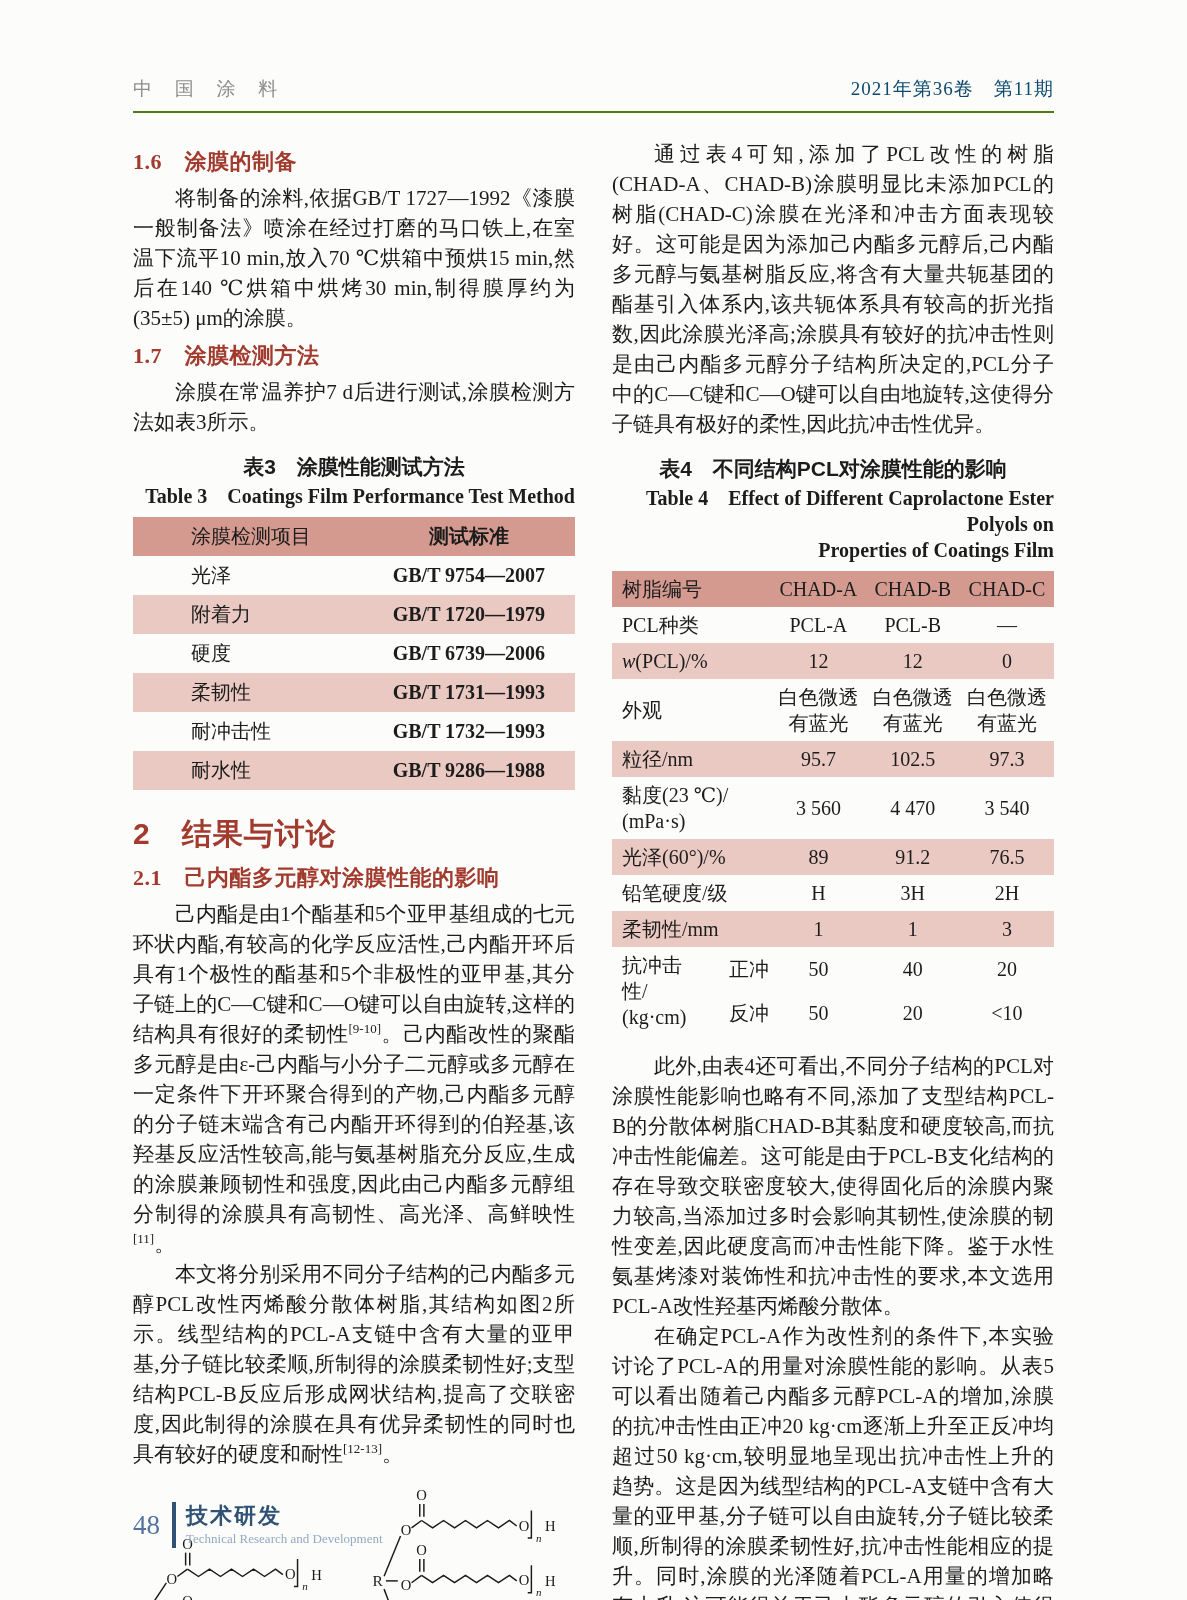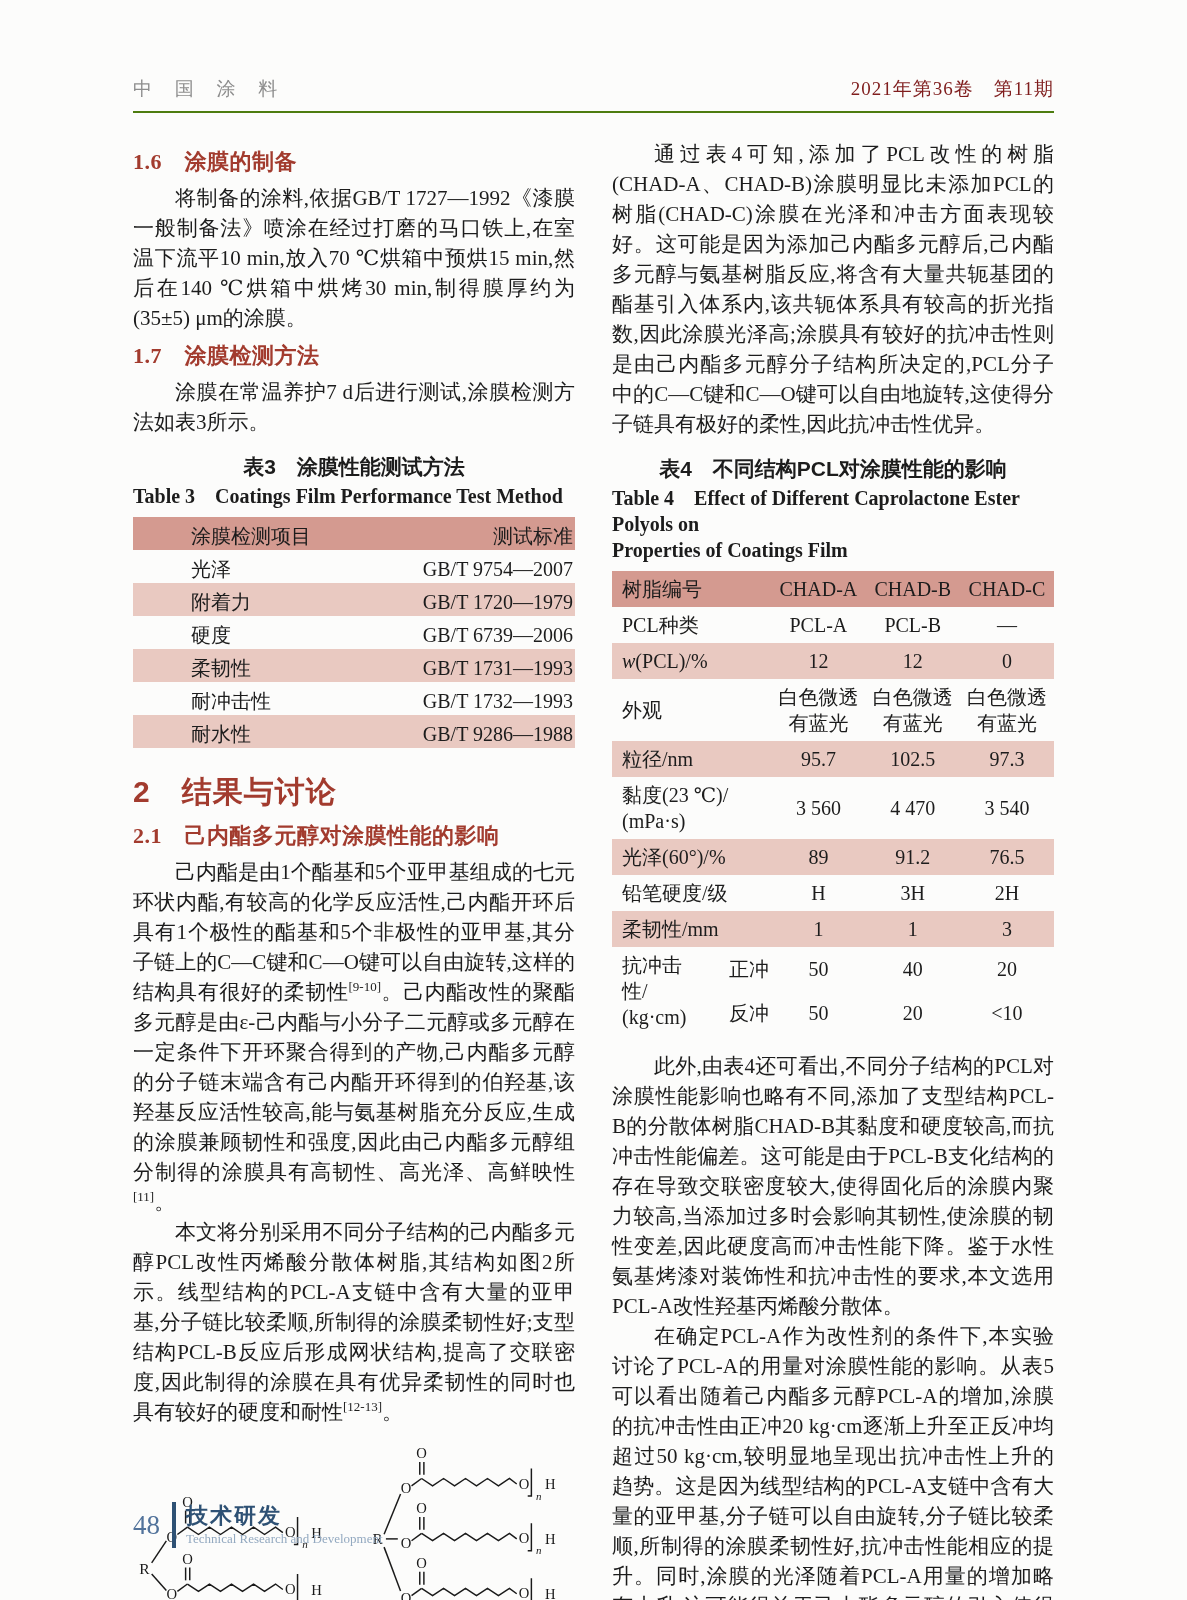--- a/index.html
+++ b/index.html
@@ -7,48 +7,48 @@
     width:1187px;height:1600px;overflow:hidden;position:relative;
     background:#fcfcfb;color:#1c1c1c;
     font-family:"Liberation Serif","DejaVu Serif",serif;
   }
   .page{position:absolute;inset:0;padding:76px 133px 0 133px;box-sizing:border-box;}
 
   
   .runhead{display:flex;justify-content:space-between;align-items:flex-end;
     font-size:19px;color:#8e8e8e;padding-bottom:9px;border-bottom:2px solid #4d7c0f;}
   .runhead .journal{letter-spacing:9px;}
-  .runhead .issue{letter-spacing:1px;color:#7f1d1d;}
+  .runhead .issue{letter-spacing:1px;color:#0c4a6e;}
 
   
   .cols{display:flex;gap:37px;margin-top:26px;}
   .col{width:442px;}
 
   h3.sec{color:#a23b2e;font-family:Liberation Serif, serif;
     font-weight:bold;font-size:22px;margin:8px 0 6px 0;letter-spacing:.5px;}
   h2.sec{color:#a23b2e;font-family:"Liberation Sans","DejaVu Sans",sans-serif;
     font-weight:bold;font-size:30px;margin:24px 0 8px 0;letter-spacing:1px;}
   p.body{font-size:21px;line-height:30px;margin:0;text-align:justify;text-justify:inter-ideograph;text-indent:2em;}
   p.body sup{font-size:13px;line-height:0;}
 
   
   .tcap-cn{text-align:center;font-weight:bold;font-size:21px;margin:16px 0 2px 0;
     font-family:"Liberation Sans","DejaVu Sans",sans-serif;}
-  .tcap-en{text-align:left;font-weight:bold;font-size:20px;line-height:26px;margin:2px 0 8px 0;}
+  .tcap-en{text-align:right;font-weight:bold;font-size:20px;line-height:26px;margin:2px 0 8px 0;}
 
   table{border-collapse:collapse;width:100%;font-size:20px;}
   table td,table th{padding:5px 2px;font-weight:normal;vertical-align:middle;}
   tr.hd{background:#d49a90;}
   tr.stripe{background:#e9c9c1;}
 
   
   .t3 col.c1{width:52%;} .t3 col.c2{width:48%;}
   .t3 td.lab,.t3 th.lab{text-align:left;padding-left:58px;}
-  .t3 td.val,.t3 th.val{text-align:right;}
-  .t3 td,.t3 th{padding-top:6px;padding-bottom:0;}
+  .t3 td.val,.t3 th.val{text-align:center;font-weight:bold;}
+  .t3 td,.t3 th{padding-top:6px;padding-bottom:6px;}
 
   
   .t4 col.c1a{width:22%;}.t4 col.c1b{width:14%;}
   .t4 col.c2{width:21.4%;}.t4 col.c3{width:21.3%;}.t4 col.c4{width:21.3%;}
   .t4 td.lab,.t4 th.lab{text-align:left;padding-left:10px;line-height:26px;}
   .t4 td.val,.t4 th.val{text-align:center;line-height:26px;}
   .t4 td.sub{text-align:right;padding-left:4px;}
 
   
   .fig{margin-top:14px;}

